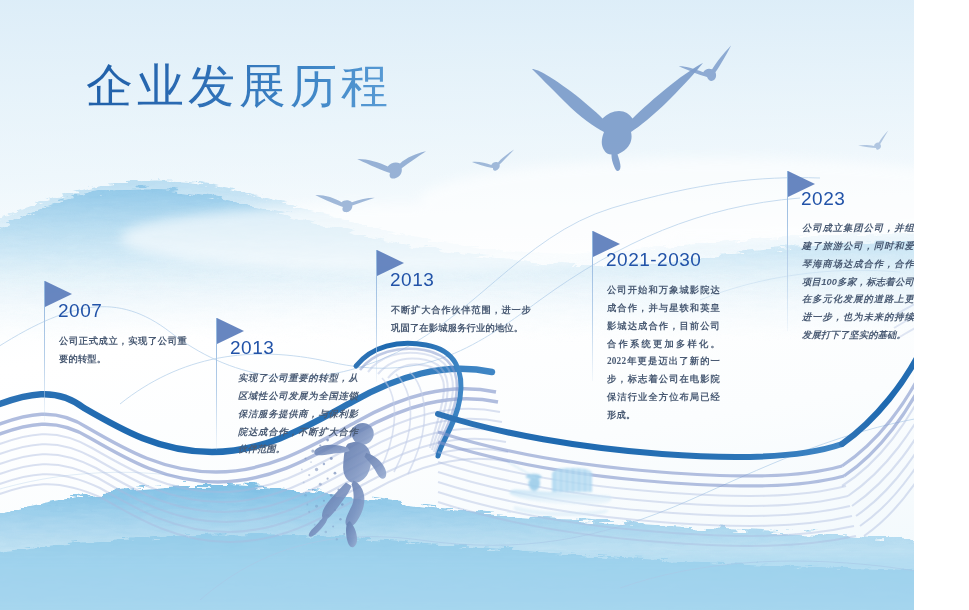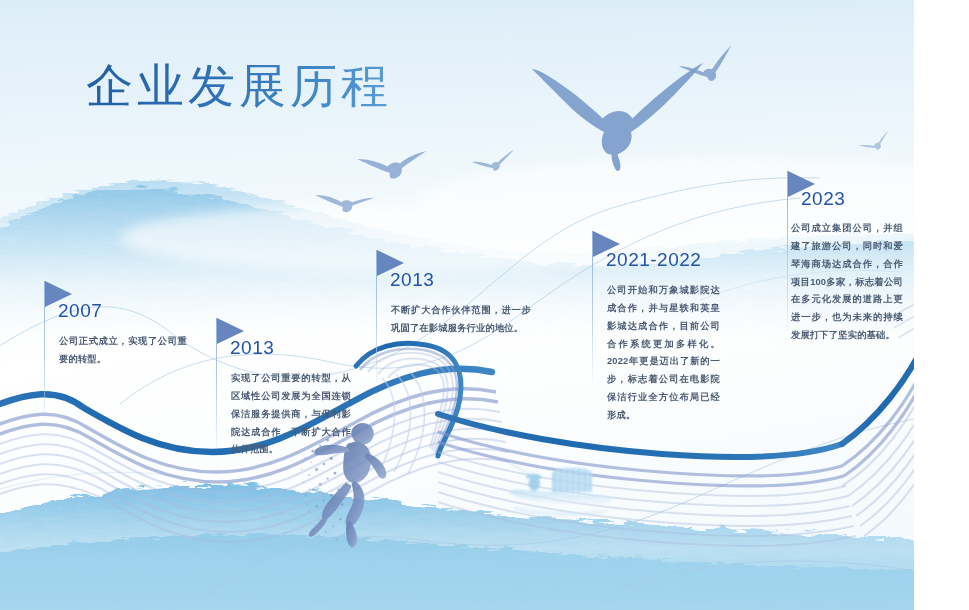--- a/index.html
+++ b/index.html
@@ -92,36 +92,36 @@
 
   
   .m-2012 { left: 44px;  top: 281px; }
   .m-2012 .flag-pole   { height: 140px; }
   .m-2012 .year        { left: 14px;  top: 20px; }
   .m-2012 .desc        { left: 15px;  top: 52px;  width: 128px; }
 
   .m-2015 { left: 216px; top: 318px; }
   .m-2015 .flag-pole   { height: 132px; }
   .m-2015 .year        { left: 14px;  top: 20px; }
-  .m-2015 .desc        { left: 15px;  top: 52px;  width: 120px; }
+  .m-2015 .desc        { left: 22px;  top: 52px;  width: 120px; font-style: italic; }
 
   .m-2019 { left: 376px; top: 250px; }
   .m-2019 .flag-pole   { height: 132px; }
   .m-2019 .year        { left: 14px;  top: 20px; }
   .m-2019 .desc        { left: 15px;  top: 52px;  width: 140px; }
 
   .m-2021 { left: 592px; top: 231px; }
   .m-2021 .flag-pole   { height: 150px; }
   .m-2021 .year        { left: 14px;  top: 19px; }
-  .m-2021 .desc        { left: 15px;  top: 51px;  width: 113px; }
+  .m-2021 .desc        { left: 15px;  top: 51px;  width: 113px; font-family: Liberation Serif, serif; }
 
   .m-2023 { left: 787px; top: 171px; }
   .m-2023 .flag-pole   { height: 160px; }
   .m-2023 .year        { left: 14px;  top: 18px; }
-  .m-2023 .desc        { left: 4px;  top: 49px;  width: 112px; }
+  .m-2023 .desc        { left: 15px;  top: 49px;  width: 112px; font-style: italic; }
 </style>
 </head>
 <body>
 
 <div id="stage">
 
   <svg class="layer" viewBox="0 0 969 610" preserveAspectRatio="none">
     <defs>
       <linearGradient id="skyFade" x1="0" y1="0" x2="0" y2="1">
         <stop offset="0%" stop-color="#dcedf8" stop-opacity="0.95"></stop>
@@ -482,21 +482,21 @@
     </div>
     <div class="year">2013</div>
     <div class="desc">不断扩大合作伙伴范围，进一步巩固了在影城服务行业的地位。</div>
   </div>
 
   <div class="milestone m-2021">
     <div class="flag">
       <div class="flag-pole"></div>
       <div class="flag-banner"></div>
     </div>
-    <div class="year">2021-2022</div>
+    <div class="year">2021-2030</div>
     <div class="desc">公司开始和万象城影院达成合作，并与星轶和英皇影城达成合作，目前公司合作系统更加多样化。2022年更是迈出了新的一步，标志着公司在电影院保洁行业全方位布局已经形成。</div>
   </div>
 
   <div class="milestone m-2023">
     <div class="flag">
       <div class="flag-pole"></div>
       <div class="flag-banner"></div>
     </div>
     <div class="year">2023</div>
     <div class="desc">公司成立集团公司，并组建了旅游公司，同时和爱琴海商场达成合作，合作项目100多家，标志着公司在多元化发展的道路上更进一步，也为未来的持续发展打下了坚实的基础。</div>

